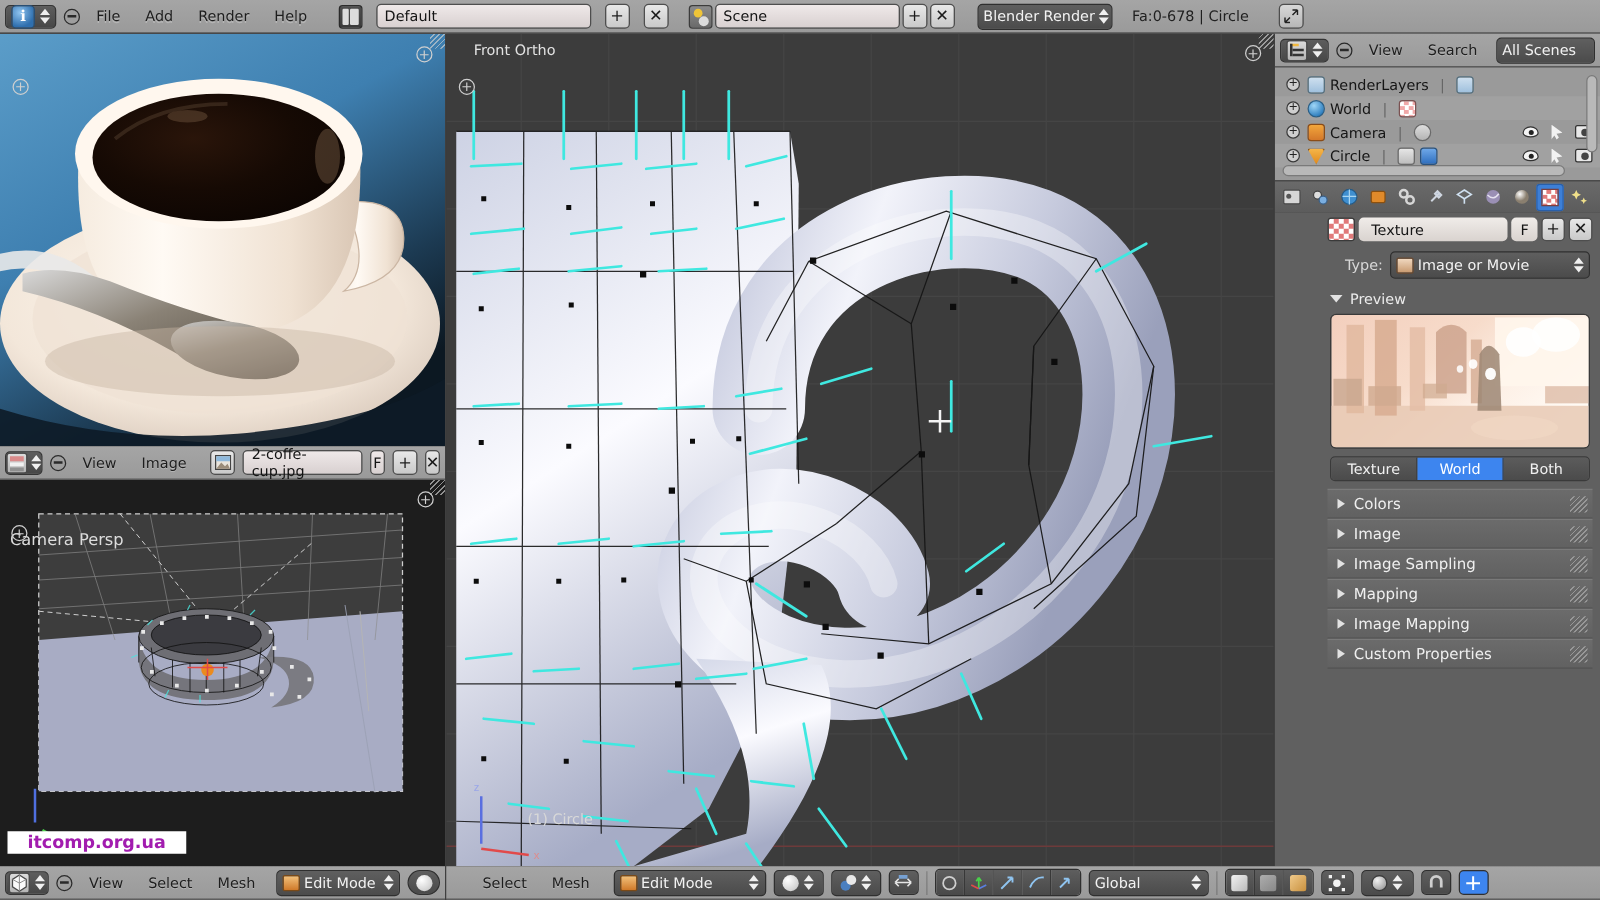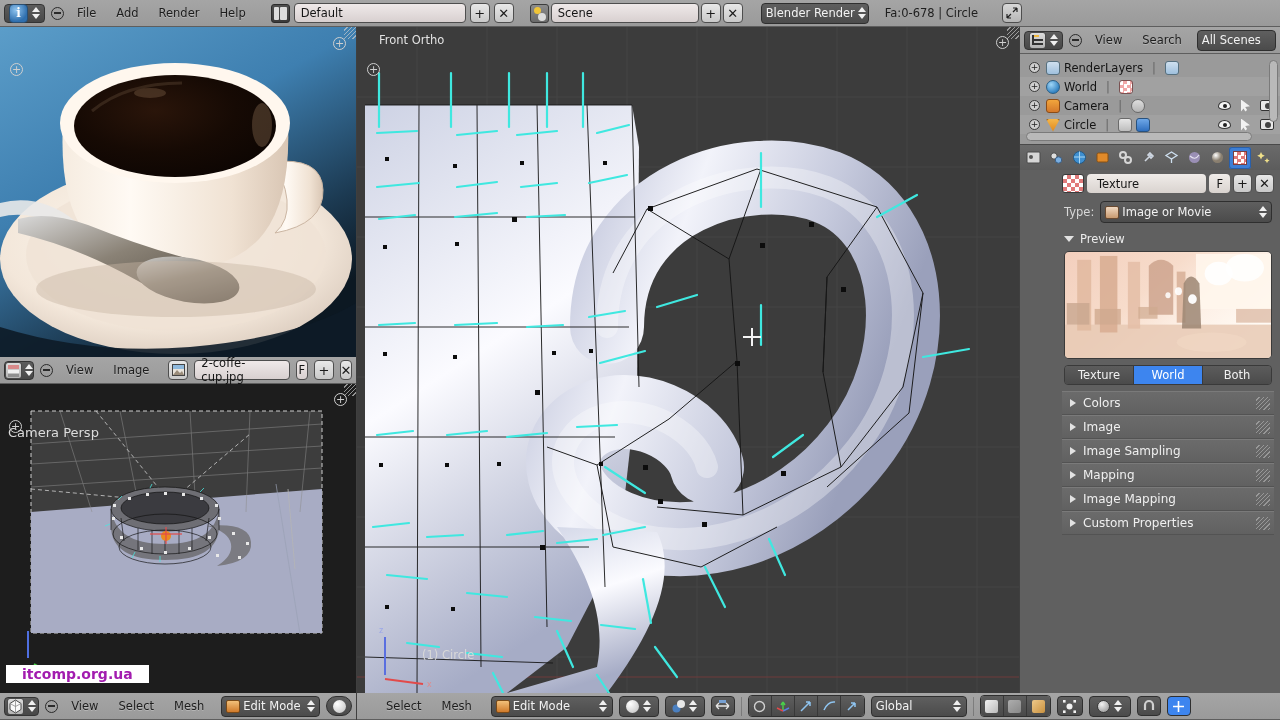--- a/index.html
+++ b/index.html
@@ -137,21 +137,21 @@
   .ptab{width:22px;height:22px;border-radius:3px;flex:none;position:relative;
         display:flex;align-items:center;justify-content:center;}
   .ptab.active{background:#3d7fd6;box-shadow:inset 0 0 0 1px #2a5fa8;}
   #props { position:absolute;left:1020px;top:170px;width:260px;height:523px;
            background:#606060; overflow:hidden;padding-left:36px;}
   .prop-toprow { display:flex;align-items:center;gap:3px;padding:4px 6px 6px 6px; }
   .pill {
     height:19px;border-radius:4px;display:flex;align-items:center;padding:0 10px;
     background:linear-gradient(#f0ece9,#d9d3cf);color:#151515;font-size:11.5px;
   }
-  .typebar{display:flex;align-items:center;gap:6px;padding:2px 8px 6px 8px;}
+  .typebar{display:flex;align-items:center;gap:6px;padding:2px 8px 6px 8px;margin-left:12px;}
   .typebar .lab{color:#d8d8d8;font-size:11.5px;}
   .preview-title{display:flex;align-items:center;gap:6px;padding:3px 8px;color:#ececec;font-size:11.5px;}
   .tri{width:0;height:0;border-left:6px solid #e2e2e2;border-top:4.5px solid transparent;border-bottom:4.5px solid transparent;flex:none;}
   .tri.down{border-left:5px solid transparent;border-right:5px solid transparent;border-top:6px solid #e2e2e2;border-bottom:0;}
   #preview-img{margin:2px 8px 0 8px;height:108px;border-radius:5px;border:1px solid #3a3a3a;overflow:hidden;position:relative;}
   .seg3{display:flex;margin:6px 8px 4px 8px;height:20px;border-radius:4px;overflow:hidden;border:1px solid #3a3a3a;}
   .seg3 div{flex:1;display:flex;align-items:center;justify-content:center;font-size:11.5px;
             background:linear-gradient(#5c5c5c,#4b4b4b);color:#f0f0f0;border-right:1px solid #3a3a3a;}
   .seg3 div:last-child{border-right:0;}
   .seg3 div.on{background:#3d85ef;color:#fff;}
@@ -202,21 +202,21 @@
           <i class="u"></i>
           <i class="d"></i>
         </span>
     </div>
     <span class="dash"></span>
     <span class="menu-txt">File</span>
     <span class="menu-txt">Add</span>
     <span class="menu-txt">Render</span>
     <span class="menu-txt">Help</span>
 
-    <div style="display:flex;align-items:center;gap:4px;margin-left:12px;">
+    <div style="display:flex;align-items:center;gap:11px;margin-left:12px;">
       <span class="screen-ic">
         <span style="width:5px;height:100%"></span>
           <span style="width:7px;height:100%"></span>
       </span>
       <div class="field" style="width:172px">Default</div>
       <div class="sqbtn">+</div>
       <div class="sqbtn">✕</div>
     </div>
 
     <div style="display:flex;align-items:center;gap:2px;margin-left:10px;">

